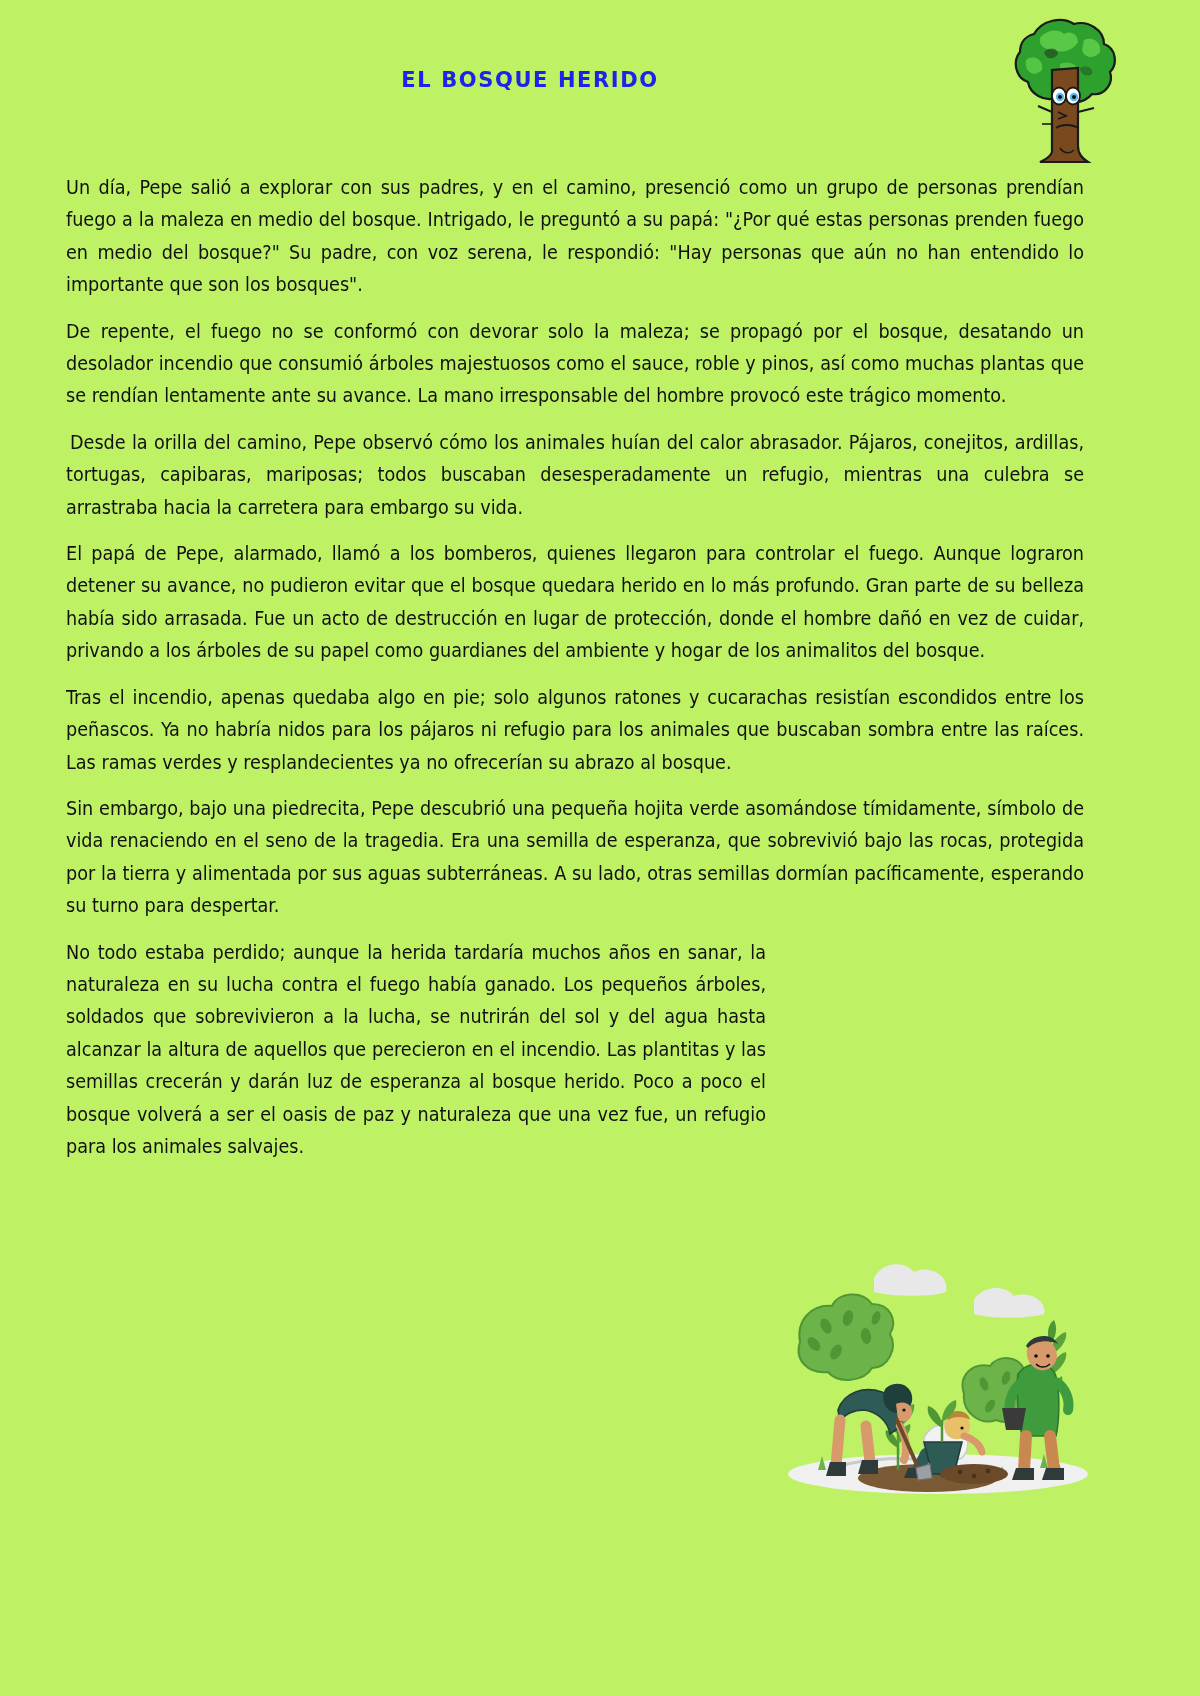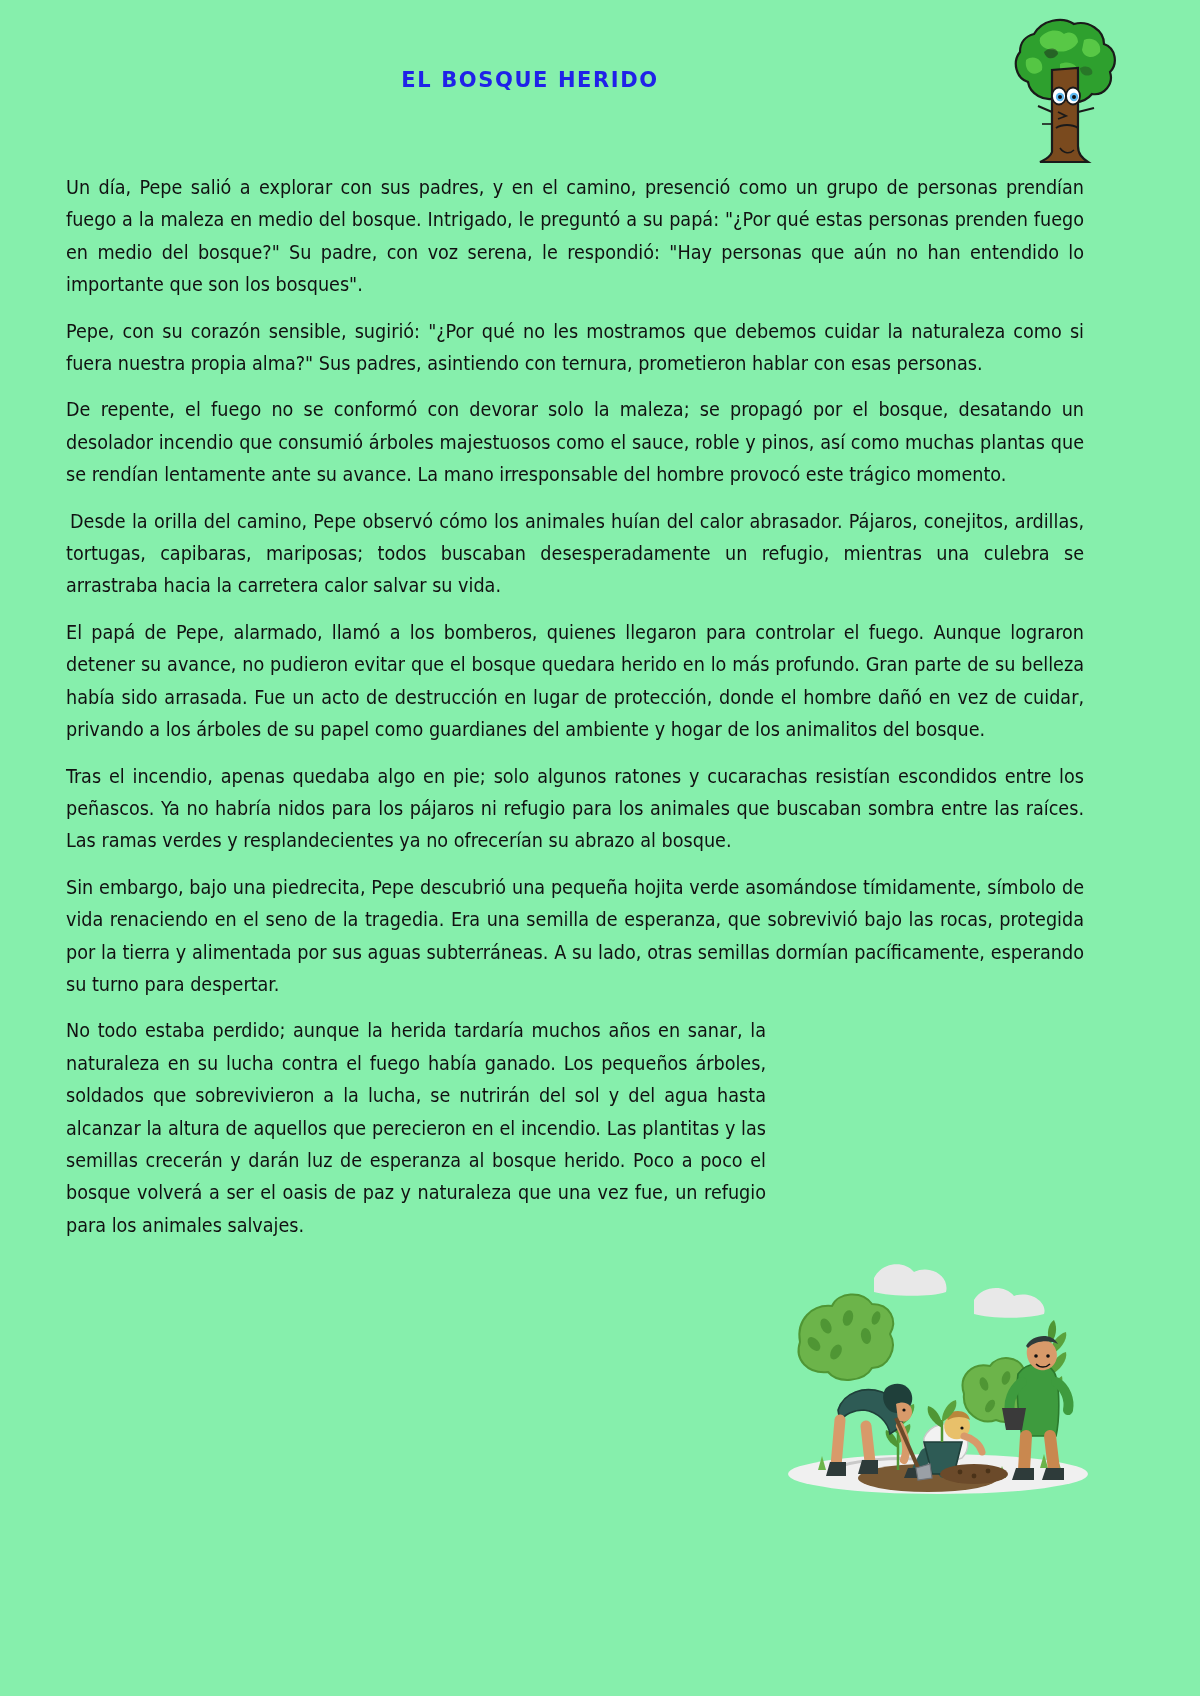--- a/index.html
+++ b/index.html
@@ -4,21 +4,21 @@
 <style>
   html, body {
     margin: 0;
     padding: 0;
     background: #ffffff;
   }
   .page {
     position: relative;
     width: 1200px;
     height: 1696px;
-    background: #86efac;
+    background: #bef264;
     overflow: hidden;
     font-family: "DejaVu Sans", sans-serif;
   }
 
   
   .doc-title {
     position: absolute;
     top: 68px;
     left: 0;
     width: 1060px;
@@ -122,23 +122,22 @@
         <path d="M56 116 C62 112 72 112 78 116" stroke="#1a1a1a" stroke-width="2" fill="none"></path>
       </g>
     </svg>
   </div>
 
   <div class="doc-title">EL BOSQUE HERIDO</div>
 
 
   <div class="body-text">
     <p>Un día, Pepe salió a explorar con sus padres, y en el camino, presenció como un grupo de personas prendían fuego a la maleza en medio del bosque. Intrigado, le preguntó a su papá: "¿Por qué estas personas prenden fuego en medio del bosque?" Su padre, con voz serena, le respondió: "Hay personas que aún no han entendido lo importante que son los bosques".</p>
-    <p>Pepe, con su corazón sensible, sugirió: "¿Por qué no les mostramos que debemos cuidar la naturaleza como si fuera nuestra propia alma?" Sus padres, asintiendo con ternura, prometieron hablar con esas personas.</p>
     <p>De repente, el fuego no se conformó con devorar solo la maleza; se propagó por el bosque, desatando un desolador incendio que consumió árboles majestuosos como el sauce, roble y pinos, así como muchas plantas que se rendían lentamente ante su avance. La mano irresponsable del hombre provocó este trágico momento.</p>
-    <p class="lead-space"> Desde la orilla del camino, Pepe observó cómo los animales huían del calor abrasador. Pájaros, conejitos, ardillas, tortugas, capibaras, mariposas; todos buscaban desesperadamente un refugio, mientras una culebra se arrastraba hacia la carretera calor salvar su vida.</p>
+    <p class="lead-space"> Desde la orilla del camino, Pepe observó cómo los animales huían del calor abrasador. Pájaros, conejitos, ardillas, tortugas, capibaras, mariposas; todos buscaban desesperadamente un refugio, mientras una culebra se arrastraba hacia la carretera para embargo su vida.</p>
     <p>El papá de Pepe, alarmado, llamó a los bomberos, quienes llegaron para controlar el fuego. Aunque lograron detener su avance, no pudieron evitar que el bosque quedara herido en lo más profundo. Gran parte de su belleza había sido arrasada. Fue un acto de destrucción en lugar de protección, donde el hombre dañó en vez de cuidar, privando a los árboles de su papel como guardianes del ambiente y hogar de los animalitos del bosque.</p>
     <p>Tras el incendio, apenas quedaba algo en pie; solo algunos ratones y cucarachas resistían escondidos entre los peñascos. Ya no habría nidos para los pájaros ni refugio para los animales que buscaban sombra entre las raíces. Las ramas verdes y resplandecientes ya no ofrecerían su abrazo al bosque.</p>
     <p>Sin embargo, bajo una piedrecita, Pepe descubrió una pequeña hojita verde asomándose tímidamente, símbolo de vida renaciendo en el seno de la tragedia. Era una semilla de esperanza, que sobrevivió bajo las rocas, protegida por la tierra y alimentada por sus aguas subterráneas. A su lado, otras semillas dormían pacíficamente, esperando su turno para despertar.</p>
     <p class="last-para">No todo estaba perdido; aunque la herida tardaría muchos años en sanar, la naturaleza en su lucha contra el fuego había ganado. Los pequeños árboles, soldados que sobrevivieron a la lucha, se nutrirán del sol y del agua hasta alcanzar la altura de aquellos que perecieron en el incendio. Las plantitas y las semillas crecerán y darán luz de esperanza al bosque herido. Poco a poco el bosque volverá a ser el oasis de paz y naturaleza que una vez fue, un refugio para los animales salvajes.</p>
   </div>
 
   <div class="planting-illustration">
     <svg viewBox="0 0 320 275" width="320" height="275">
 
       <g>

